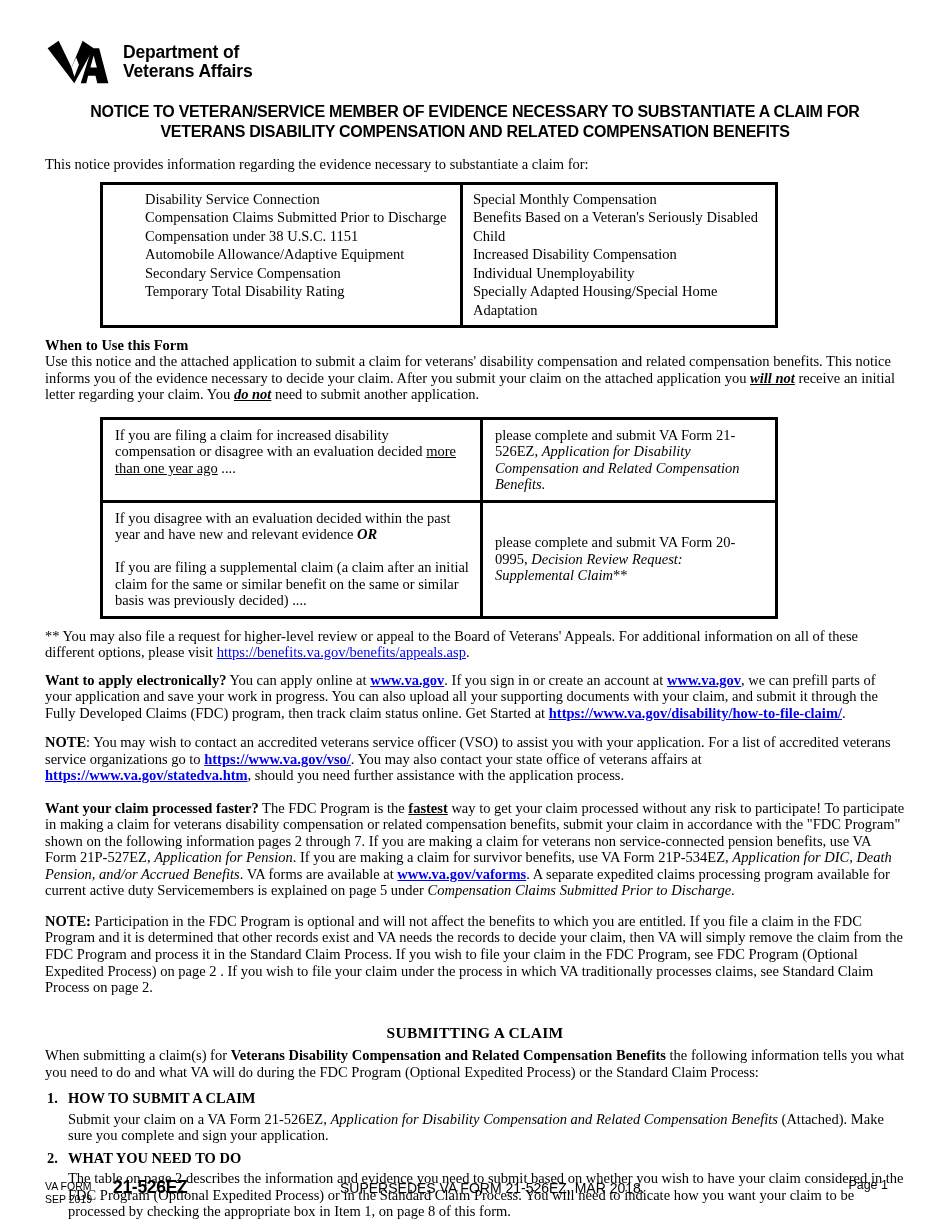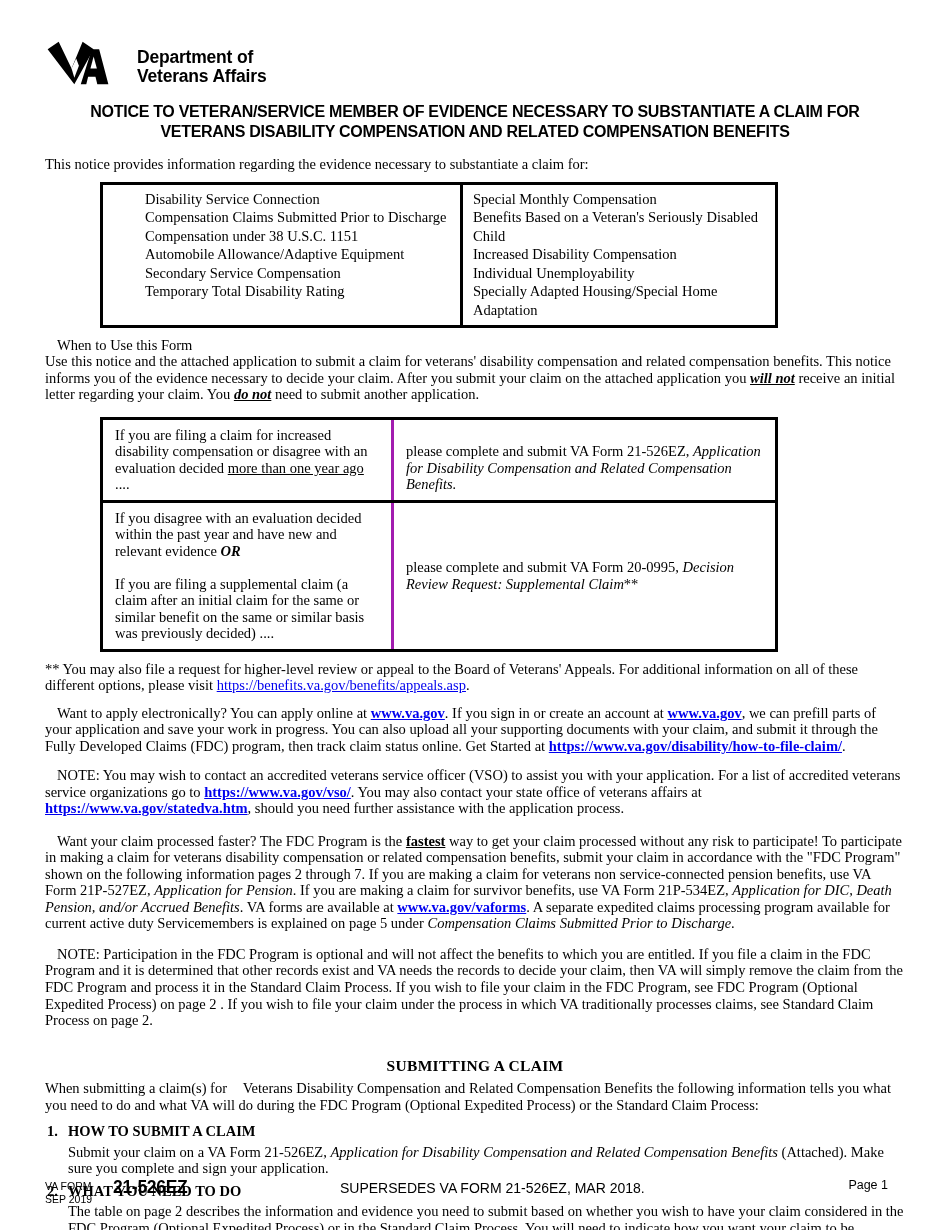--- a/index.html
+++ b/index.html
@@ -4,49 +4,49 @@
 <style>
   * { margin:0; padding:0; box-sizing:border-box; }
   html,body { background:#888; }
   .page {
     width:950px; height:1230px; background:#fff; color:#000;
     position:relative; margin:0 auto;
     font-family:"Liberation Serif", serif; font-size:14.5px; line-height:1.14;
     padding:38px 45px 0 45px; overflow:hidden;
   }
   
-  .logo-row { display:flex; align-items:flex-end; gap:26px; height:48px; }
+  .logo-row { display:flex; align-items:center; gap:12px; height:48px; }
   .logo-svg { width:66px; height:46px; display:block; }
   .agency { font-family:"Liberation Sans", sans-serif; font-weight:bold;
             font-size:17.5px; line-height:1.1; letter-spacing:-0.2px; }
   .doc-title { margin-top:16px; text-align:center;
     font-family:"Liberation Sans", sans-serif; font-weight:bold;
     font-size:16px; line-height:1.25; letter-spacing:-0.3px; }
   
-  .b { font-weight:normal;margin-left:12px; }
+  .b { font-weight:bold; }
   .i { font-style:italic; }
   .bi { font-weight:bold; font-style:italic; }
   .biu { font-weight:bold; font-style:italic; text-decoration:underline; }
   .u { text-decoration:underline; }
   .bu { font-weight:bold; text-decoration:underline; }
   a.lnk { color:#0000EE; text-decoration:underline; cursor:pointer; }
   a.lnkb { color:#0000EE; text-decoration:underline; font-weight:bold; cursor:pointer; }
   .para { margin-top:12px; }
   
   .tbl { border:3px solid #000; margin-left:55px; width:678px; }
   .tbl1 { margin-top:9px; display:flex;padding-left:32px; }
   .tbl1 .cell { padding:5px 8px 5px 10px; line-height:18.6px; }
   .tbl1 .cl { width:328px; border-right:3px solid #000; }
   .tbl1 .cr { flex:1; }
   
   .tbl2 { margin-top:14px; }
   .tbl2 .row { display:flex; }
   .tbl2 .row + .row { border-top:3px solid #000; }
   .tbl2 .cell { padding:7px 10px 7px 12px; line-height:16.5px; }
-  .tbl2 .cl { width:291px; border-right:3px solid #a21caf; }
+  .tbl2 .cl { width:380px; border-right:3px solid #000000; }
   .tbl2 .cr { flex:1; display:flex; flex-direction:column; justify-content:flex-end; }
   .tbl2 .cr.vcenter { justify-content:center; }
   .gap-line { height:16.5px; }
   
   .center-head { margin-top:28px; text-align:center; font-weight:bold; font-size:15.5px; letter-spacing:0.3px; }
   .num-item { margin-top:10px; display:flex; font-weight:bold; }
   .num-item .num { width:23px; padding-left:2px; }
   .num-body { margin-top:4px; margin-left:23px; }
   
   .footer { position:absolute; left:45px; right:62px; bottom:18px; height:34px;

